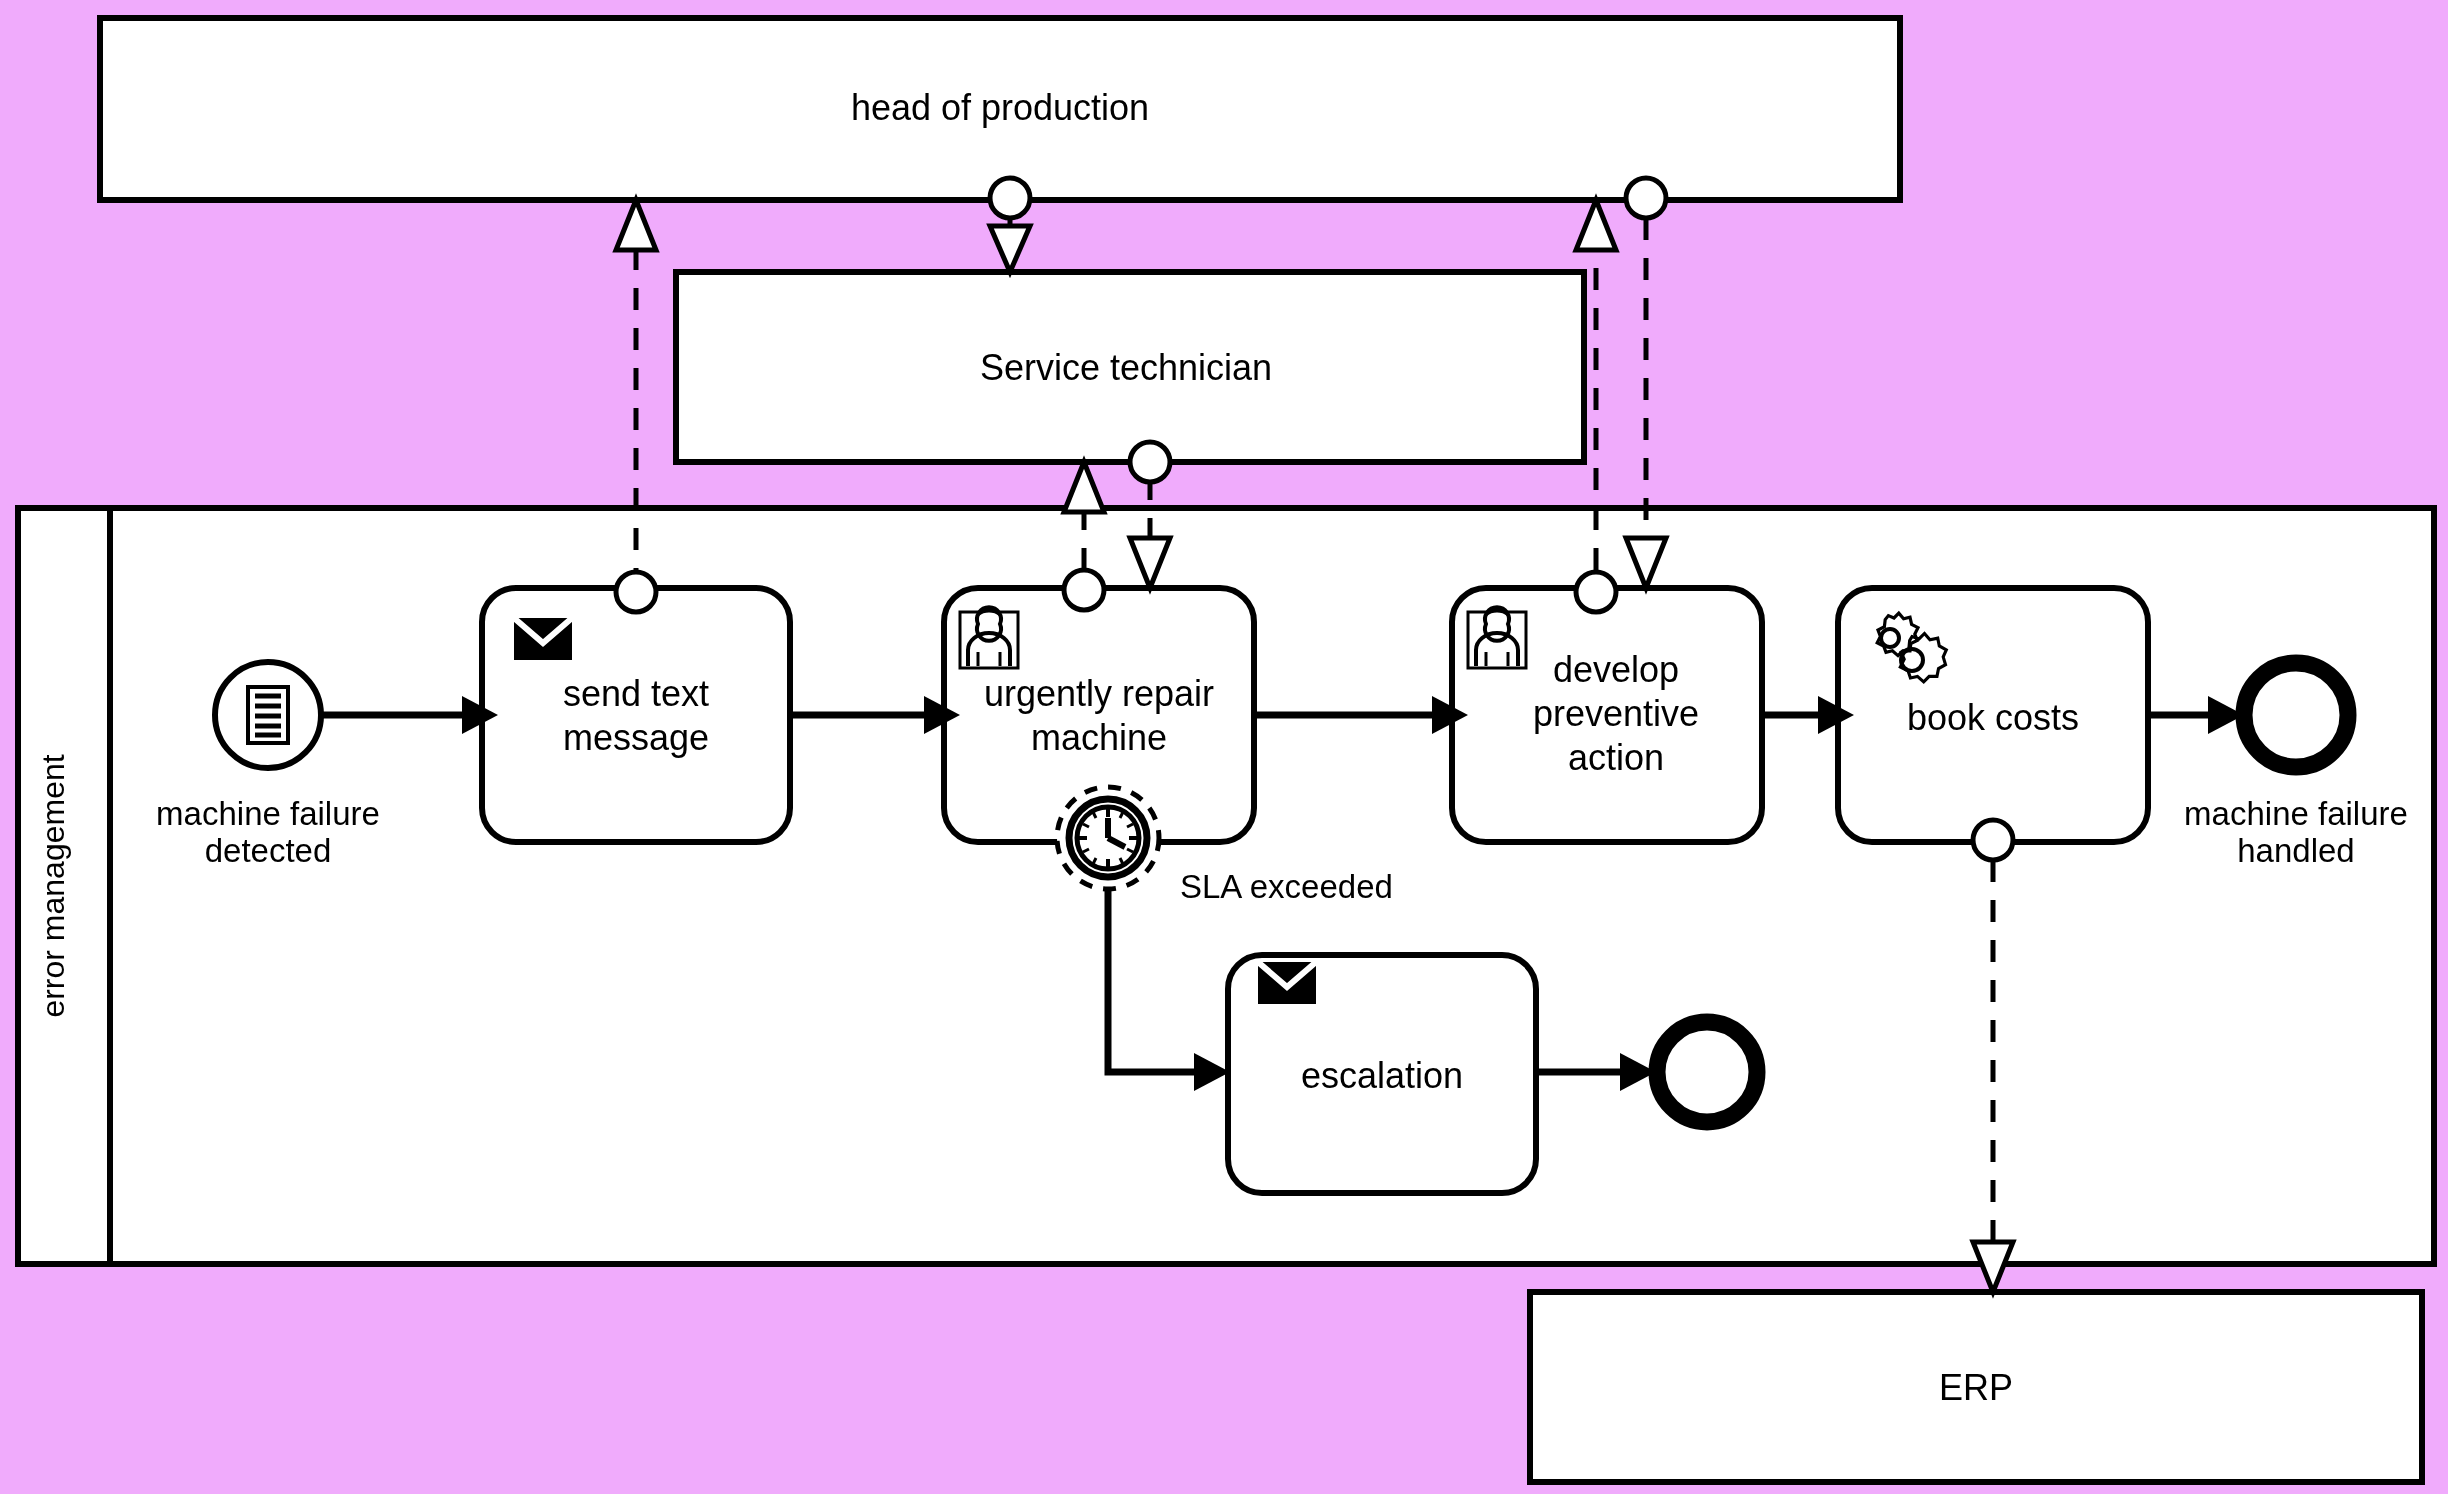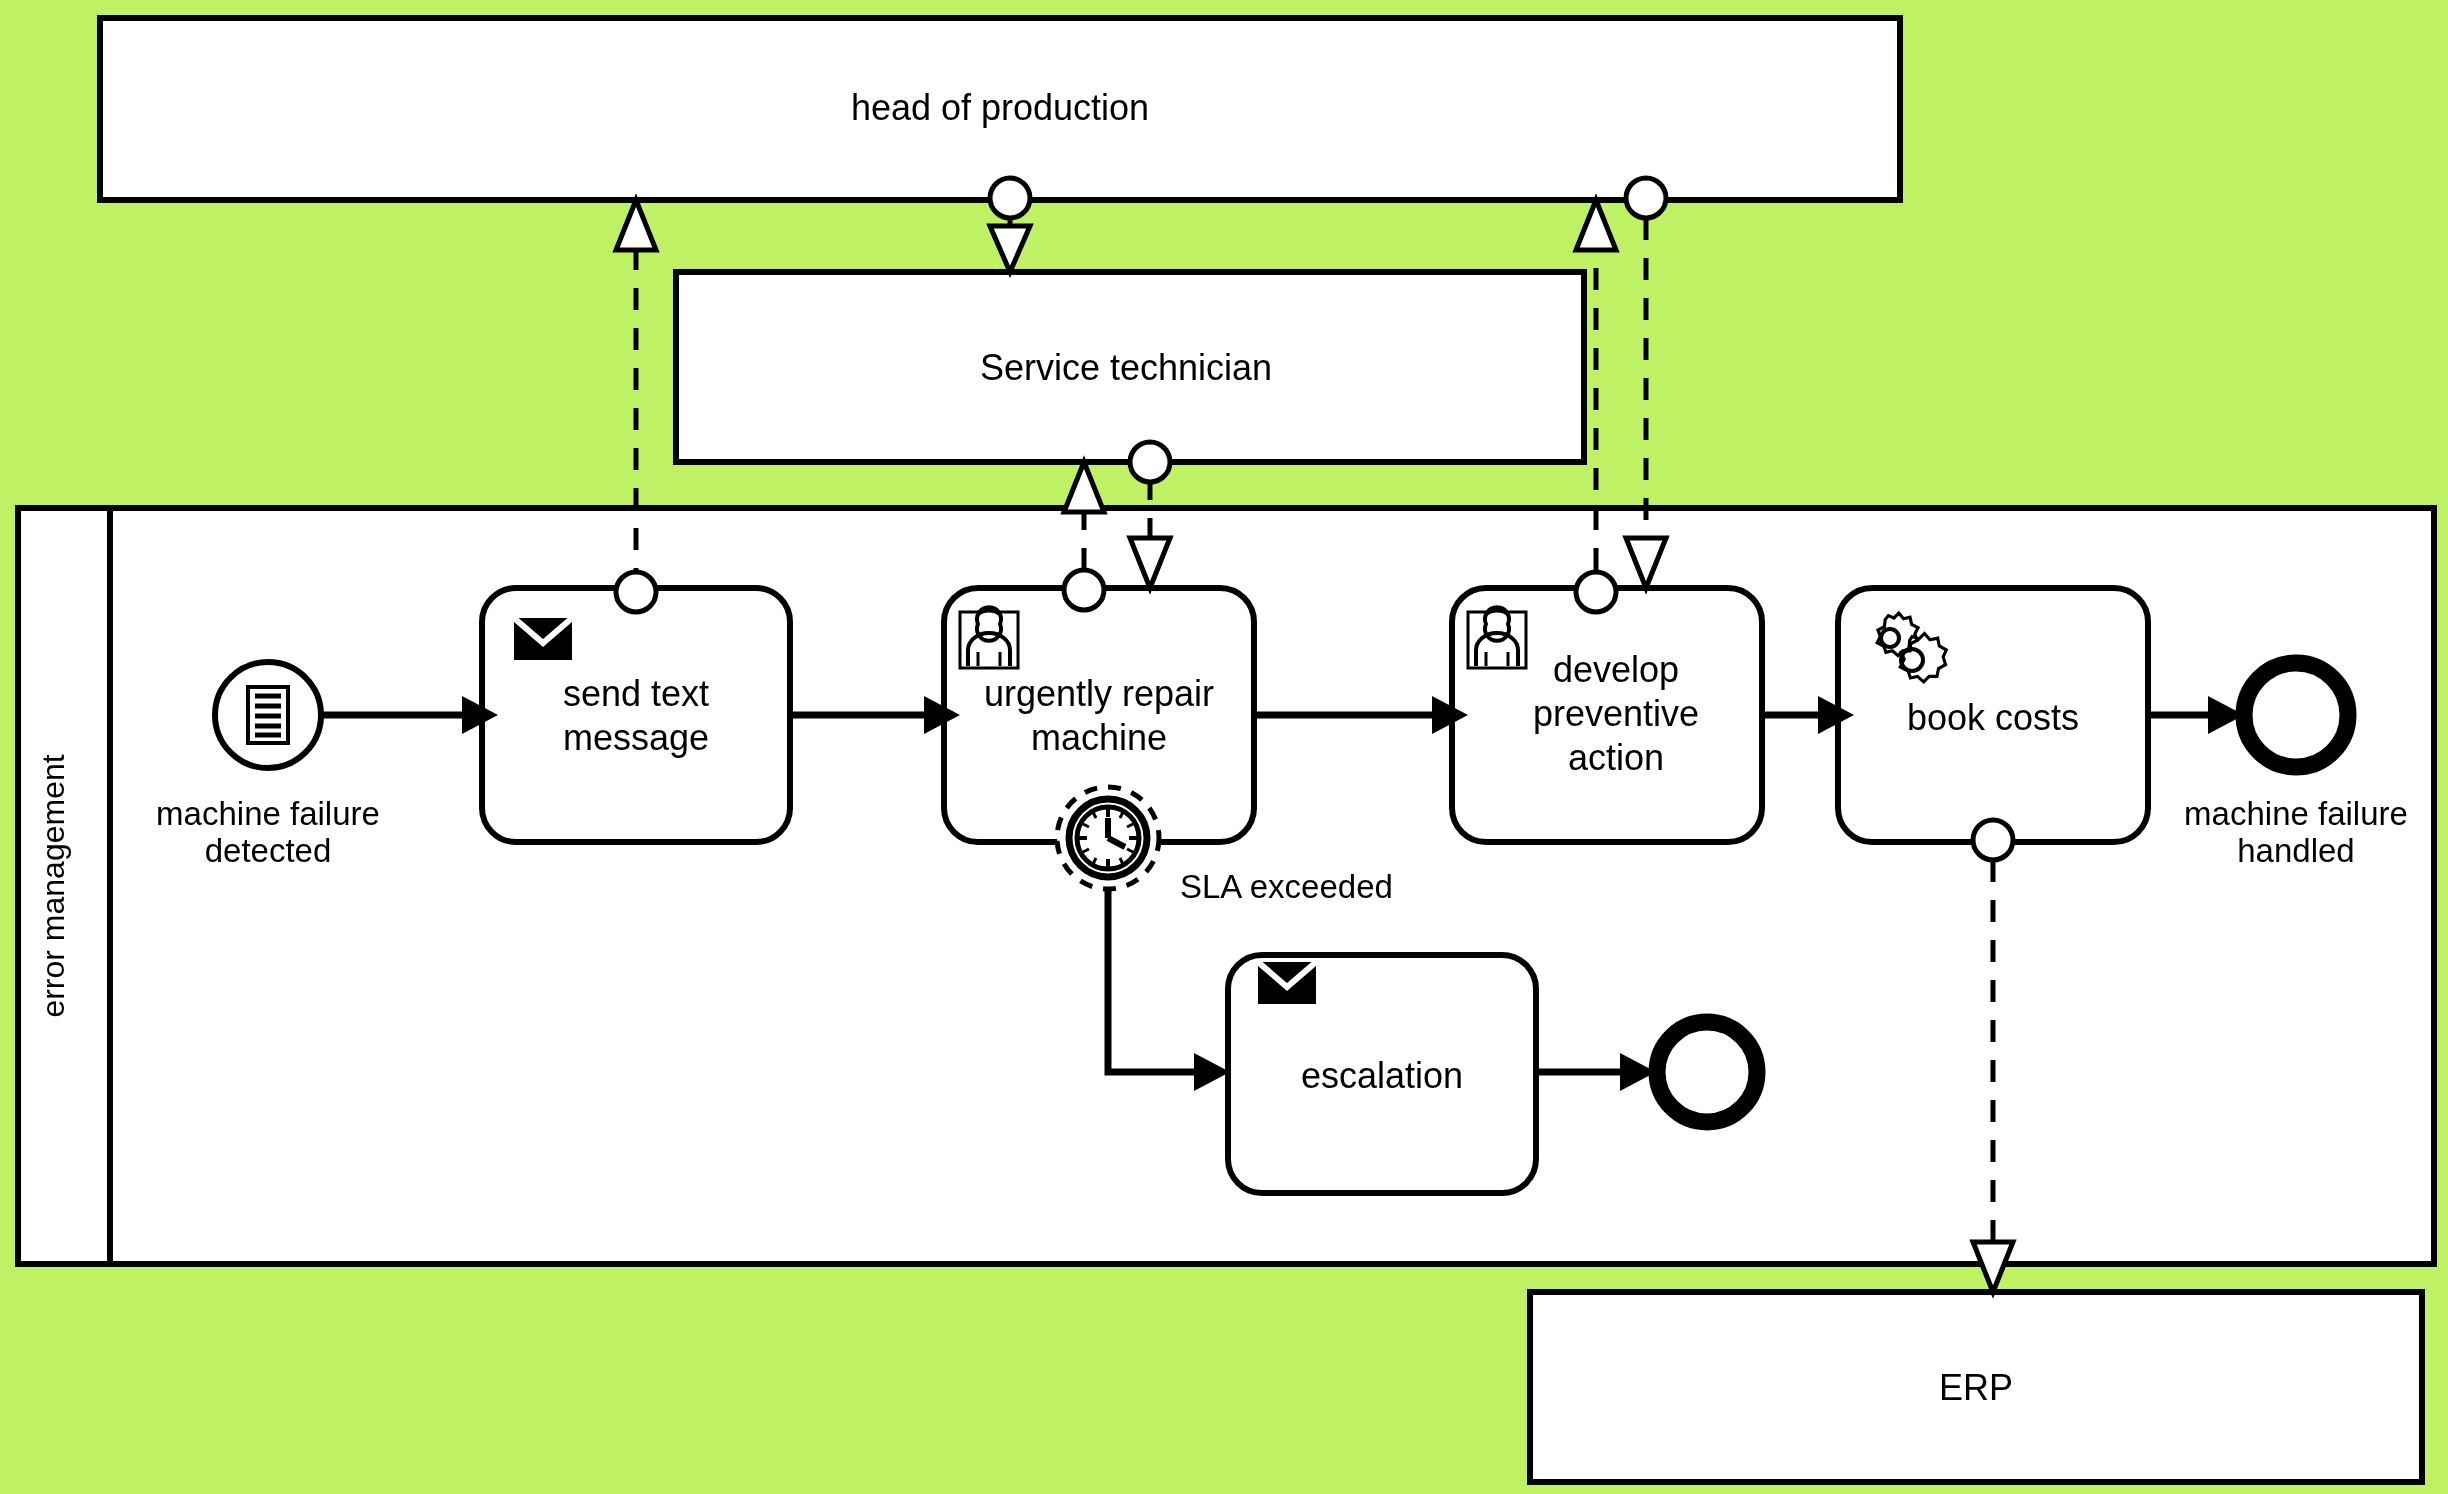--- a/index.html
+++ b/index.html
@@ -4,21 +4,21 @@
 <style>
   html, body {
     margin: 0;
     padding: 0;
     background: #ffffff;
   }
   #canvas-wrap {
     position: relative;
     width: 2448px;
     height: 1494px;
-    background: #bef264;
+    background: #f0abfc;
     font-family: "Liberation Sans", sans-serif;
   }
   svg.diagram {
     position: absolute;
     left: 0;
     top: 0;
     width: 2448px;
     height: 1494px;
     display: block;
   }

